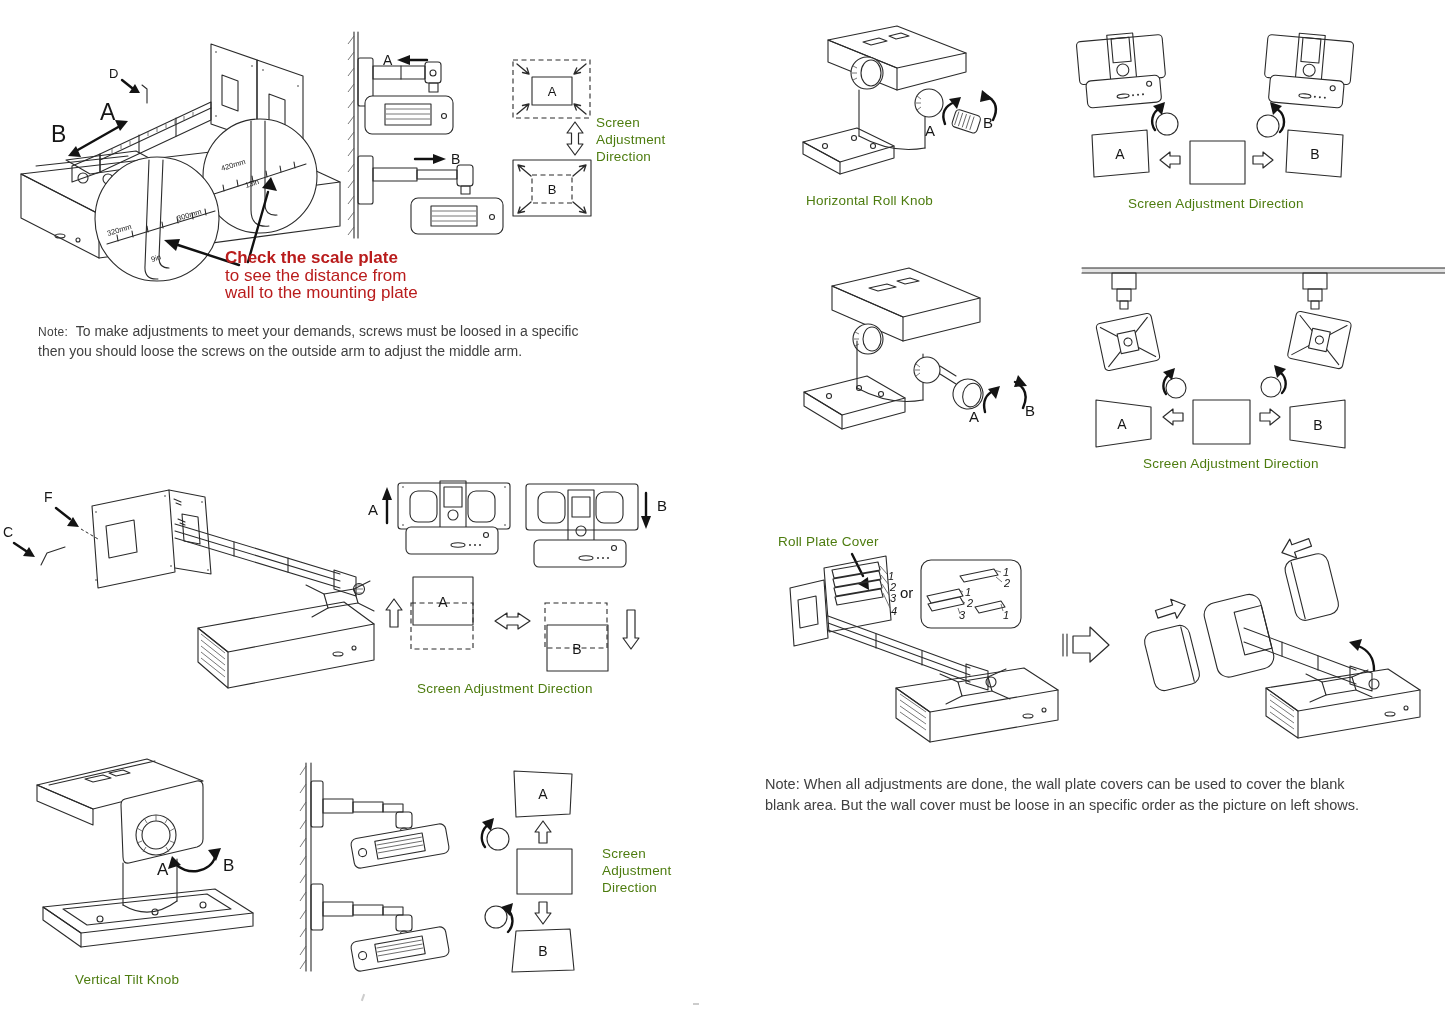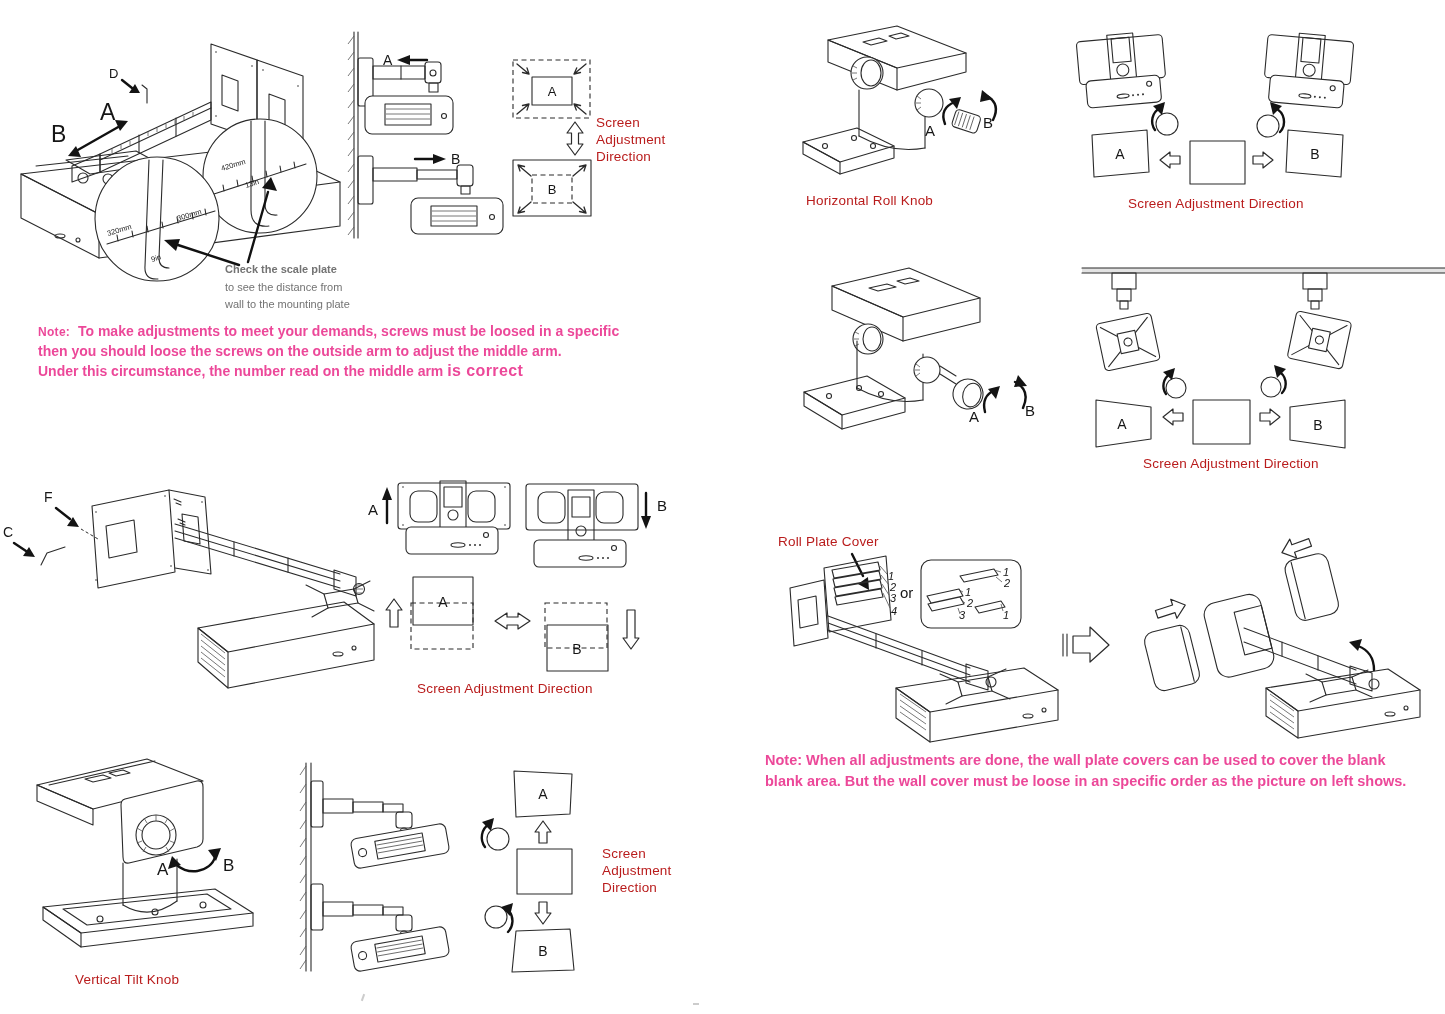--- a/index.html
+++ b/index.html
@@ -13,25 +13,25 @@
   svg .dshf{fill:none;stroke:#2b2b2b;stroke-width:1;stroke-dasharray:3 2.5;}
   svg .arr{fill:none;stroke:#111;stroke-width:2.4;stroke-linecap:round;}
   svg .blk{fill:#141414;stroke:none;}
   svg .out{fill:#ffffff;stroke:#2b2b2b;stroke-width:1.2;stroke-linejoin:round;}
   svg .ca{fill:none;stroke:#2b2b2b;stroke-width:1.3;stroke-linecap:round;}
   svg .ht{fill:none;stroke:#555;stroke-width:0.8;}
   svg .dot{fill:#333;stroke:none;}
   svg text{font-family:"Liberation Sans",sans-serif;fill:#161616;}
   .t7{font-size:7.5px;} .t10i{font-size:11px;font-style:italic;} .t13{font-size:13px;}
   .t14{font-size:14px;} .t15{font-size:15px;} .t16{font-size:17px;} .t22{font-size:23px;}
-  .cap{font-size:13.5px;line-height:17px;color:#b91c1c;letter-spacing:.2px;white-space:nowrap;}
-  .callout{font-size:11px;line-height:17.5px;color:#737373;white-space:nowrap;margin-top:12px;}
+  .cap{font-size:13.5px;line-height:17px;color:#4d7c0f;letter-spacing:.2px;white-space:nowrap;}
+  .callout{font-size:17px;line-height:17.5px;color:#b91c1c;white-space:nowrap;}
   .callout-bold{font-weight:bold;}
-  .note{font-size:14px;line-height:18.5px;color:#ec4899;white-space:nowrap;font-weight:bold;}
-  .note2{font-size:14.5px;line-height:21px;}
+  .note{font-size:14px;line-height:18.5px;color:#404040;white-space:nowrap;}
+  .note2{font-size:14.5px;line-height:21px;margin-top:24px;}
   .note-label{font-size:12px;letter-spacing:.3px;}
   .grow{font-size:16px;letter-spacing:.4px;}
   .smudge{position:absolute;background:#9a9a9a;opacity:.5;}
 </style>
 </head>
 <body>
 
 <div id="page">
 
   <svg class="abs" style="left:8px;top:8px" width="340" height="300" viewBox="0 0 340 300">
@@ -160,21 +160,20 @@
   <div class="abs cap" style="left:596px;top:114px">
     <div>Screen</div>
     <div>Adjustment</div>
     <div>Direction</div>
   </div>
 
   <div class="abs note" style="left:38px;top:322px">
     <div><span class="note-label">Note:</span>&nbsp;
       <span>To make adjustments to meet your demands, screws must be loosed in a specific</span></div>
     <div>then you should  loose the screws on the outside arm to adjust the middle arm.</div>
-    <div style="margin-top:2px"><span>Under this  circumstance, the number read on the middle arm </span><span class="grow">is correct</span></div>
   </div>
 
   <svg class="abs" style="left:2px;top:482px" width="380" height="215" viewBox="0 0 380 215">
     <text class="t14" x="42" y="20">F</text>
     <path class="arr" d="M54,26 L68,37" stroke-width="2.2"></path>
       <polygon class="blk" points="77,45 65,44 71,35"></polygon>
     <path class="dshf" d="M79,47 L96,57"></path>
     <text class="t14" x="1" y="55">C</text>
     <path class="arr" d="M12,61 L24,69" stroke-width="2.2"></path>
       <polygon class="blk" points="33,75 21,74 27,65"></polygon>

